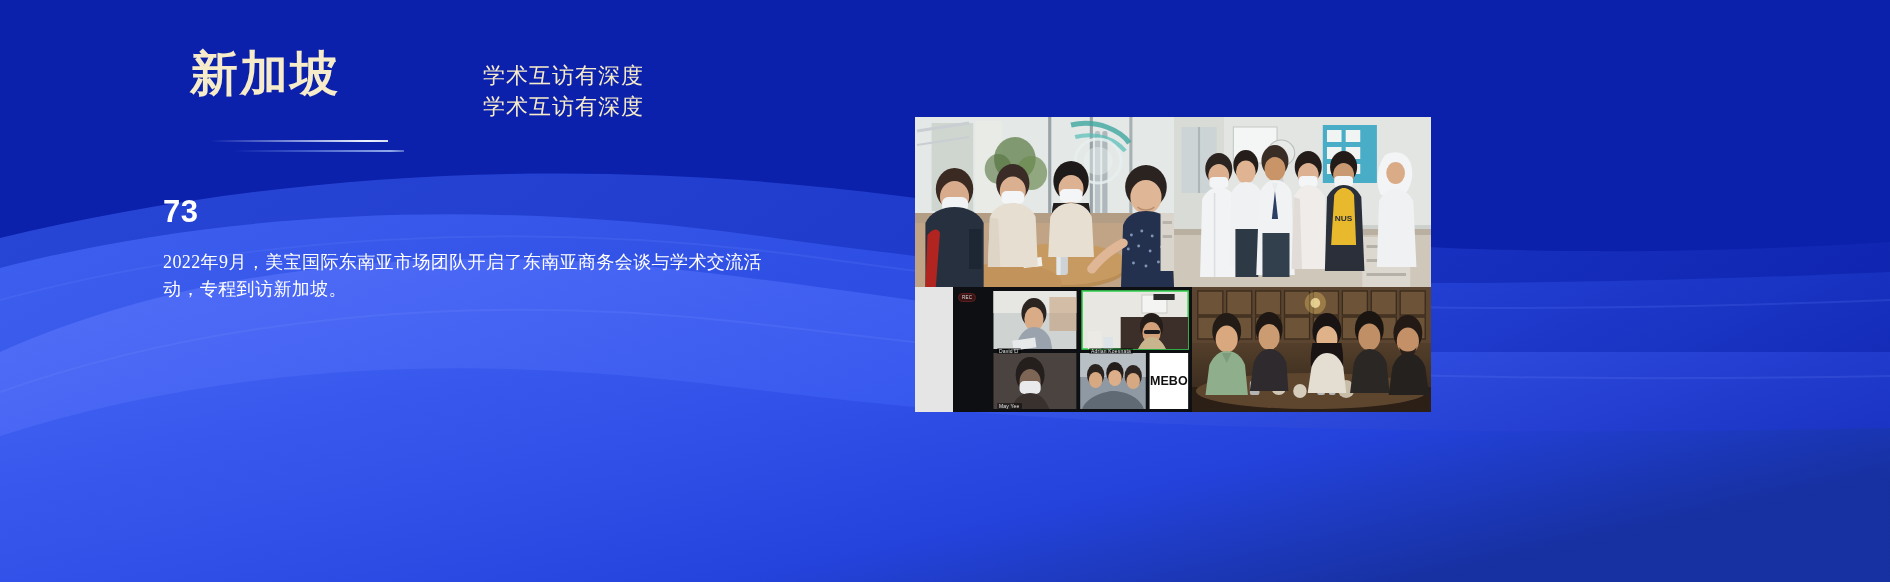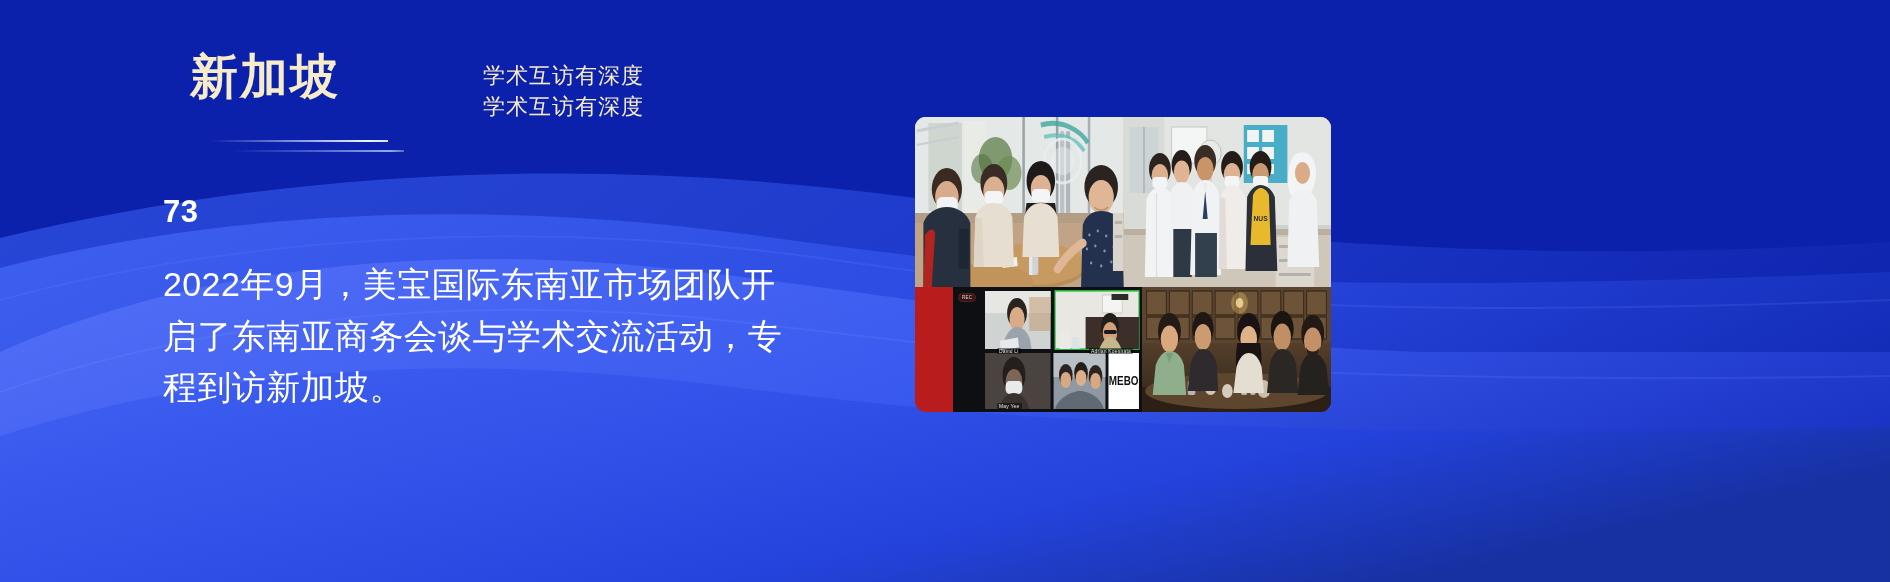--- a/index.html
+++ b/index.html
@@ -21,21 +21,21 @@
   
   .left-col{
     position:absolute; left:0; top:0; width:900px; height:582px;
     z-index:5;
   }
 
   .title-block{ position:absolute; left:190px; top:52px; }
   .title{
     font-size:48px; font-weight:bold; color:#f7ecc9;
     letter-spacing:2px; line-height:1.05;
-    font-family:Liberation Serif, serif;
+    font-family:Liberation Mono, monospace;
   }
   .rule-wrap{ position:absolute; left:20px; top:88px; width:190px; height:18px; }
   .rule1{
     position:absolute; left:0; top:0; width:178px; height:2px;
     background:linear-gradient(to right, rgba(225,235,255,0) 0%, rgba(215,230,255,.55) 45%, #eef4ff 88%, rgba(238,244,255,.9) 100%);
   }
   .rule2{
     position:absolute; left:22px; top:10px; width:172px; height:2px;
     background:linear-gradient(to right, rgba(140,175,255,0) 0%, rgba(150,185,255,.35) 40%, rgba(190,215,255,.75) 92%, rgba(190,215,255,.4) 100%);
   }
@@ -43,34 +43,34 @@
   .subtitle{
     position:absolute; left:483px; top:60px;
     color:#f7ecc9; font-size:22px; line-height:1.42;
     text-align:left; letter-spacing:1px;
     font-family:"Liberation Sans","DejaVu Sans",sans-serif;
   }
 
   .body-block{ position:absolute; left:163px; top:196px; width:660px; }
   .stat-number{
     color:#ffffff; font-size:31px; font-weight:bold;
-    line-height:1; letter-spacing:.5px; margin-bottom:32px;
+    line-height:1; letter-spacing:.5px; margin-bottom:22px;
   }
   .body-text{
-    color:#ffffff; font-size:34px; line-height:1.52;
+    color:#ffffff; font-size:18px; line-height:1.52;
     letter-spacing:.4px; max-width:635px;
-    font-family:Liberation Sans, sans-serif;
+    font-family:Liberation Serif, serif;
   }
 
   
   .collage{
     position:absolute; left:915px; top:117px;
-    width:416px; height:295px; z-index:6;
-    background:#b91c1c; overflow:hidden;
-    display:flex; flex-direction:column;border-radius:11px;
+    width:516px; height:295px; z-index:6;
+    background:#e5e5e5; overflow:hidden;
+    display:flex; flex-direction:column;
   }
   .collage-top{ height:170px; width:100%; position:relative; overflow:hidden; }
   .collage-bottom{ flex:1; width:100%; display:flex; position:relative; overflow:hidden; }
   .cb-left{ width:50%; height:100%; position:relative; background:#101014; overflow:hidden;margin-left:38px;}
   .cb-right{ width:50%; height:100%; position:relative; overflow:hidden;}
 
   .ph{ position:absolute; inset:0; width:100%; height:100%; display:block; }
   .vlabel{
     position:absolute; bottom:2px; left:3px;
     font-size:5px; color:#e8e8e8; background:rgba(0,0,0,.45);

